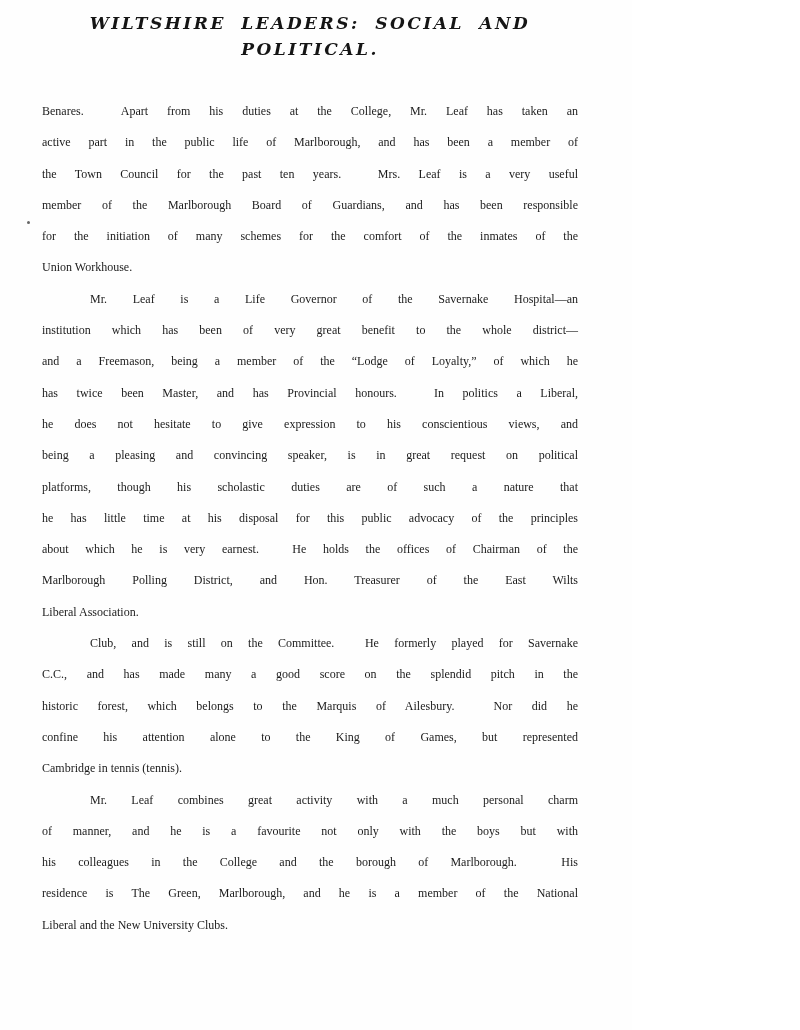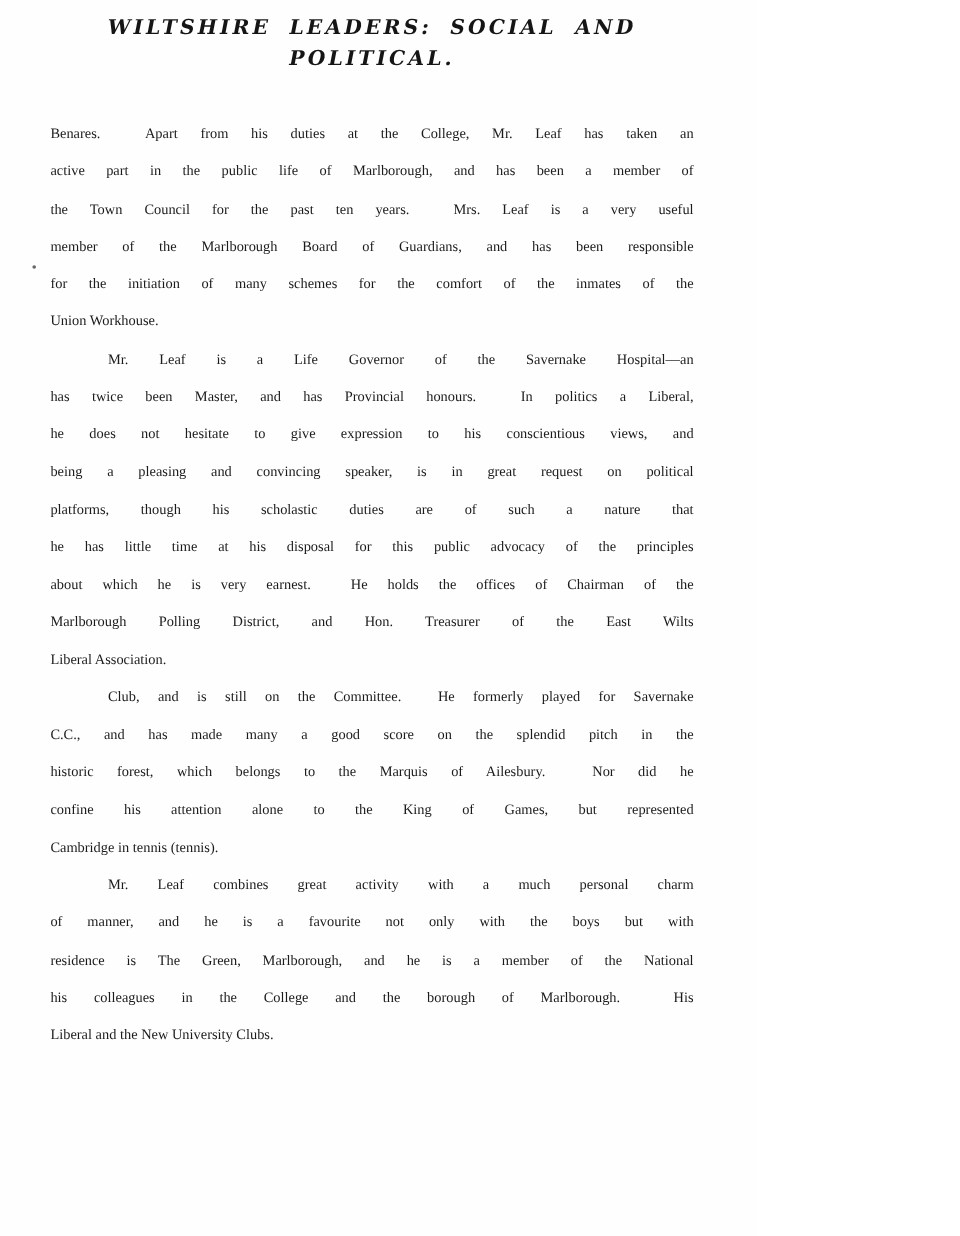--- a/index.html
+++ b/index.html
@@ -65,38 +65,40 @@
       <div class="para">
         <div class="line">Benares.&nbsp; Apart from his duties at the College, Mr. Leaf has taken an</div>
         <div class="line">active part in the public life of Marlborough, and has been a member of</div>
         <div class="line">the Town Council for the past ten years.&nbsp; Mrs. Leaf is a very useful</div>
         <div class="line">member of the Marlborough Board of Guardians, and has been responsible</div>
         <div class="line">for the initiation of many schemes for the comfort of the inmates of the</div>
         <div class="line last">Union Workhouse.</div>
       </div>
       <div class="para indent">
         <div class="line">Mr. Leaf is a Life Governor of the Savernake Hospital—an</div>
+        <div class="line">institution which has been of very great benefit to the whole district—</div>
+        <div class="line">and a Freemason, being a member of the “Lodge of Loyalty,” of which he</div>
         <div class="line">has twice been Master, and has Provincial honours.&nbsp; In politics a Liberal,</div>
         <div class="line">he does not hesitate to give expression to his conscientious views, and</div>
         <div class="line">being a pleasing and convincing speaker, is in great request on political</div>
         <div class="line">platforms, though his scholastic duties are of such a nature that</div>
         <div class="line">he has little time at his disposal for this public advocacy of the principles</div>
         <div class="line">about which he is very earnest.&nbsp; He holds the offices of Chairman of the</div>
         <div class="line">Marlborough Polling District, and Hon. Treasurer of the East Wilts</div>
         <div class="line last">Liberal Association.</div>
       </div>
       <div class="para indent">
         <div class="line">Club, and is still on the Committee.&nbsp; He formerly played for Savernake</div>
         <div class="line">C.C., and has made many a good score on the splendid pitch in the</div>
         <div class="line">historic forest, which belongs to the Marquis of Ailesbury.&nbsp; Nor did he</div>
         <div class="line">confine his attention alone to the King of Games, but represented</div>
         <div class="line last">Cambridge in tennis (tennis).</div>
       </div>
       <div class="para indent">
         <div class="line">Mr. Leaf combines great activity with a much personal charm</div>
         <div class="line">of manner, and he is a favourite not only with the boys but with</div>
+        <div class="line">his colleagues in the College and the borough of Marlborough.&nbsp; His</div>
         <div class="line">residence is The Green, Marlborough, and he is a member of the National</div>
-        <div class="line">his colleagues in the College and the borough of Marlborough.&nbsp; His</div>
         <div class="line last">Liberal and the New University Clubs.</div>
       </div>
     </div>
   <div class="artifact-dot"></div>
 </div>
 
 </body></html>

